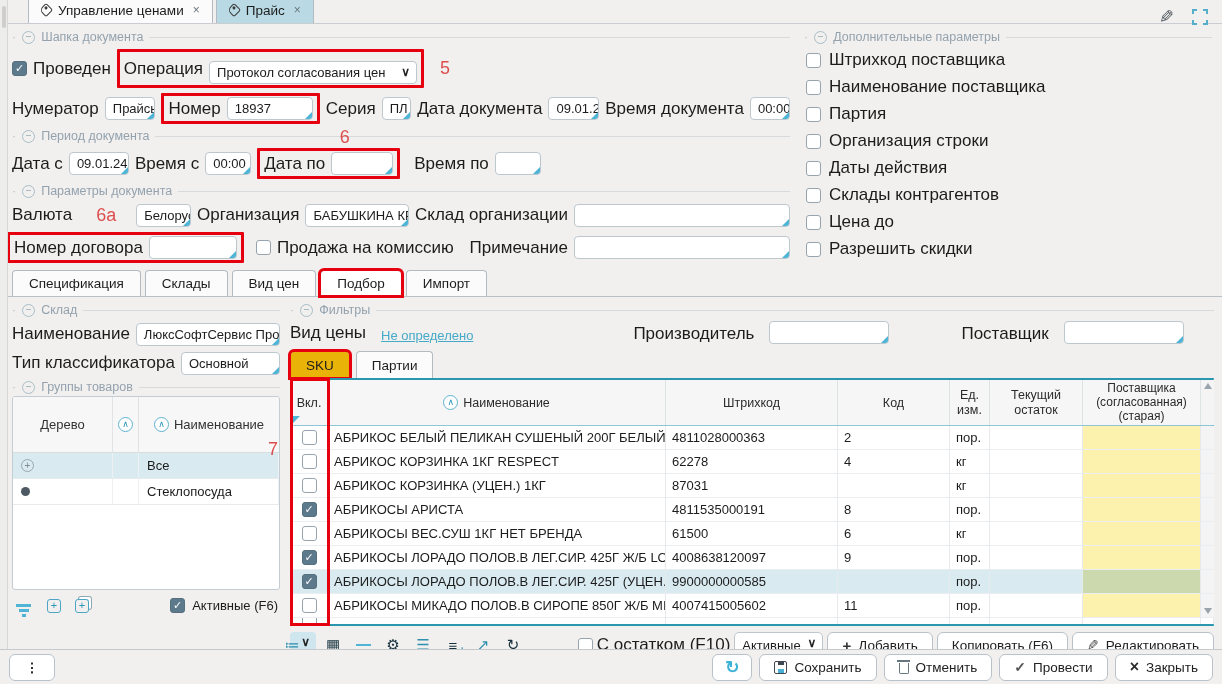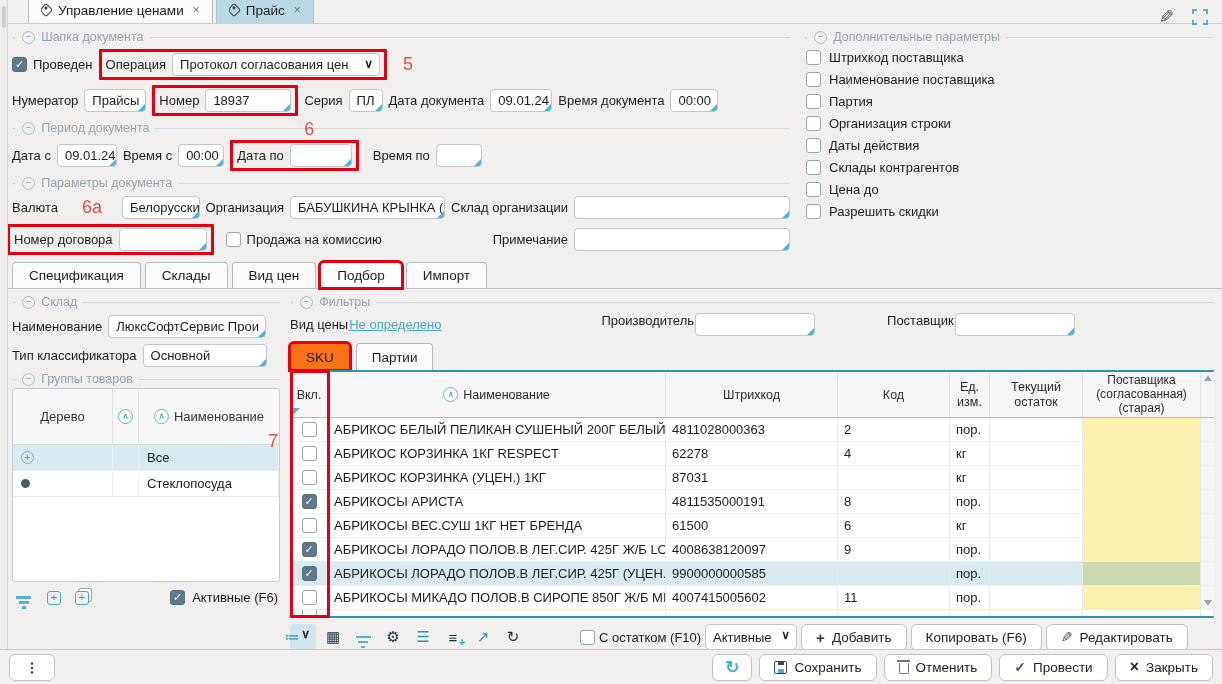--- a/index.html
+++ b/index.html
@@ -27,21 +27,21 @@
   .fs-ico::before{content:"";position:absolute;left:-4px;right:-4px;top:3px;bottom:3px;background:#f1f0ef;}
   .fs-ico::after{content:"";position:absolute;top:-4px;bottom:-4px;left:3px;right:3px;background:#f1f0ef;}
 
   
   .sec{display:flex;align-items:center;gap:6px;color:#94a2ae;font-size:12.5px;margin:4px 0 2px;}
   .sec-ico{width:13px;height:13px;border:1px solid #a9bec7;border-radius:50%;color:#8fa7b2;font-size:10px;line-height:10px;text-align:center;flex:none;}
   .sec-ico::after{content:"\2212";}
   .sec .dash{color:#b6bfc6;}
   .sec-line{flex:1;border-top:1px solid #d6dadd;margin-top:1px;}
   .frow{display:flex;align-items:center;gap:6px;margin:5px 0;min-height:24px;}
-  .lbl{white-space:nowrap;font-size:13px;}
+  .lbl{white-space:nowrap;font-size:17px;}
   .inp{position:relative;display:inline-flex;align-items:center;height:23px;padding:0 7px;background:#fff;
        border:1px solid #bcc7ce;border-radius:4px;font-size:13px;white-space:nowrap;overflow:hidden;}
   .inp::after{content:"";position:absolute;right:0;bottom:0;border-style:solid;border-width:0 0 7px 7px;border-color:transparent transparent #4db4d6 transparent;}
   .sel{padding-right:22px;}
   .sel::before{content:"\2228";position:absolute;right:6px;top:3px;font-size:12px;font-weight:bold;color:#222;}
   .sel::after{display:none;}
   .cb{width:15px;height:15px;border:1px solid #98a4ad;border-radius:3px;background:#fff;display:inline-flex;align-items:center;justify-content:center;flex:none;font-size:11px;color:#fff;}
   .cb.on{background:#5d7a8c;border-color:#54707f;}
   .cb.on::after{content:"\2713";}
   .link{color:#46a9c7;text-decoration:underline;cursor:pointer;}
@@ -88,27 +88,27 @@
   
   .ico-filter{width:15px;height:2.5px;background:#4fb4d6;position:relative;display:inline-block;margin:0 2px;}
   .ico-filter::before{content:"";position:absolute;top:5px;left:2.5px;width:10px;height:2.5px;background:#4fb4d6;}
   .ico-filter::after{content:"";position:absolute;top:10px;left:5.5px;width:4px;height:2.5px;background:#4fb4d6;}
   .ico-addbox{width:14px;height:14px;border:1.6px solid #4aa6c4;border-radius:3px;color:#2f97ba;font-size:11px;line-height:11px;text-align:center;display:inline-block;position:relative;}
   .ico-addbox::after{content:"+";}
   .ico-addbox.multi{box-shadow:3px -3px 0 -1px #fff, 3px -3px 0 0 #8aa9b5;}
 
   
   .filters{display:flex;align-items:center;margin:4px 0 2px;}
-  .grp{display:flex;align-items:flex-start;gap:1px;}
+  .grp{display:flex;align-items:flex-end;gap:15px;}
 
   
   .skutabs{display:flex;align-items:flex-end;height:30px;margin-top:4px;}
   .stab{height:27px;display:flex;align-items:center;padding:0 15px;margin-right:6px;background:#fbfbfb;
         border:1px solid #b3bac1;border-bottom:none;border-radius:4px 4px 0 0;font-size:13.5px;}
-  .stab.active{background:#f97316;}
+  .stab.active{background:#eab308;}
 
   
   .sku-wrap{position:relative;}
   .sku-table{border:1px solid #6cb9cd;border-top:2px solid #2a97ae;border-bottom:2px solid #2a97ae;background:#fff;}
   .trow{display:grid;grid-template-columns:37px 338px 172px 112px 40px 93px 118px 13px;}
   .thead{height:46px;background:#f6f6f6;border-bottom:1px solid #8fc6d6;font-size:12.5px;color:#2b2b2b;}
   .thead>div{display:flex;align-items:center;justify-content:center;gap:5px;border-right:1px solid #dde2e5;text-align:center;line-height:1.15;padding:2px;position:relative;}
   .thead .corner::after{content:"";position:absolute;left:2px;bottom:2px;border-style:solid;border-width:7px 0 0 7px;border-color:transparent transparent transparent #4db4d6;transform:rotate(90deg);}
   .tbody .trow{height:24px;font-size:13px;}
   .tbody .trow>div{border-right:1px solid #e6eaec;border-bottom:1px solid #ebeef0;display:flex;align-items:center;padding:0 6px;white-space:nowrap;overflow:hidden;}
@@ -182,21 +182,21 @@
         <span class="dash">·</span>
           <span class="sec-ico"></span>
         <span>Шапка документа</span>
           <span class="sec-line"></span>
       </div>
       <div class="frow">
         <span class="cb on"></span>
         <span class="lbl">Проведен</span>
         <span class="red-box">
           <span class="lbl">Операция</span>
-          <span class="inp sel" style="width:208px;">Протокол согласования цен</span>
+          <span class="inp sel" style="width:208px;margin-top:8px;">Протокол согласования цен</span>
         </span>
         <span class="red-num" style="margin-left:10px;">5</span>
       </div>
       <div class="frow">
         <span class="lbl">Нумератор</span>
         <span class="inp" style="width:62px;">Прайсы</span>
         <span class="red-box">
           <span class="lbl">Номер</span>
           <span class="inp" style="width:86px;">18937</span>
         </span>

